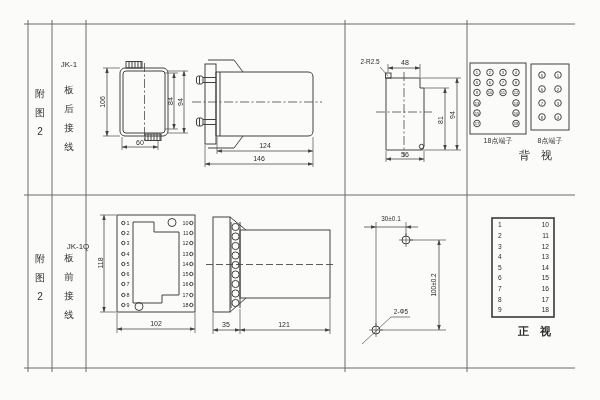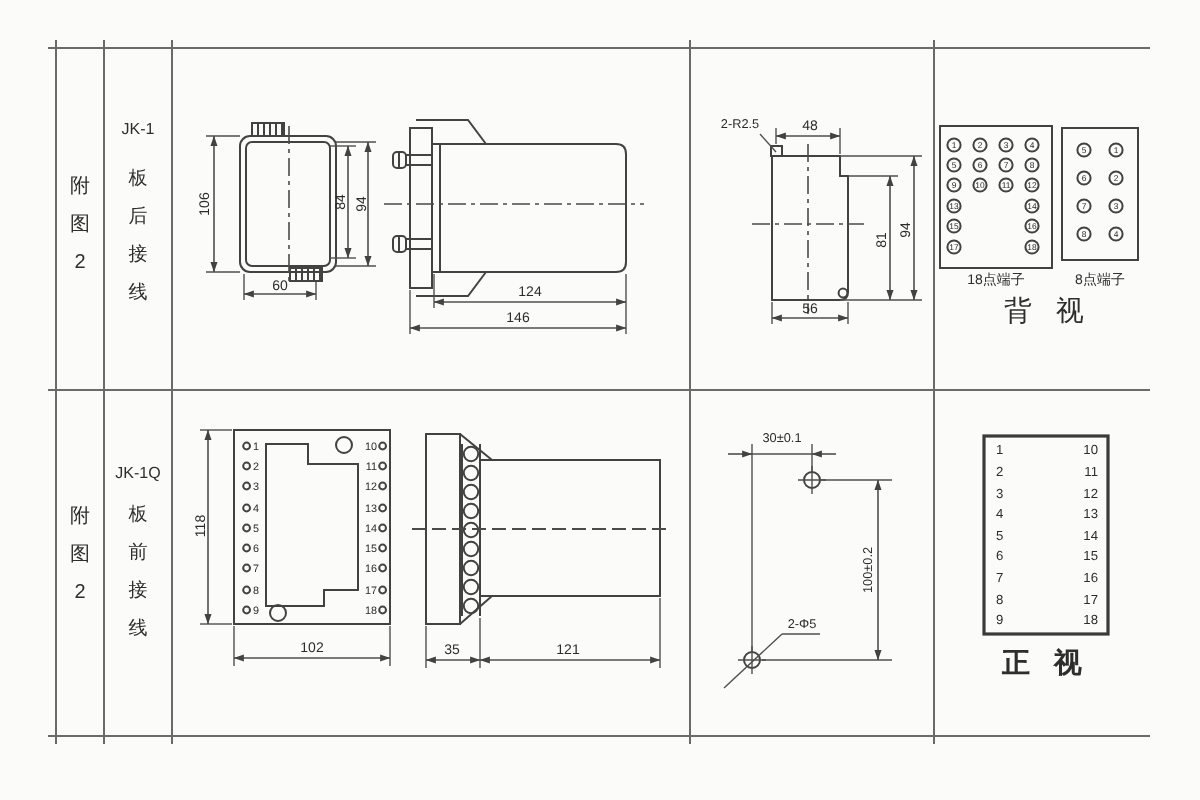--- a/index.html
+++ b/index.html
@@ -17,21 +17,21 @@
   .dtx{font-size:7px;}
   .dtx6{font-size:6.4px;}
   .ttx{font-size:5.4px;}
   .ltx{font-size:6.6px;}
   .mtx{font-size:4.2px;}
   .olabel{position:absolute;text-align:center;white-space:pre-line;}
   .fig{font-size:10px;line-height:19px;}
   .model{font-size:8px;line-height:10px;}
   .wiring{font-size:9.5px;line-height:19px;}
   .tlabel{font-size:7px;line-height:8px;}
-  .viewcap{font-size:14px;letter-spacing:4px;line-height:11px;}
+  .viewcap{font-size:11px;letter-spacing:4px;line-height:11px;text-align:right;}
 </style>
 </head>
 <body>
 
 <div id="stage">
 
 <svg width="600" height="400" viewBox="0 0 600 400">
   <defs>
     <marker id="ar" viewBox="0 0 10 10" refX="9.5" refY="5" markerWidth="6.5" markerHeight="6.5" orient="auto-start-reverse">
       <path d="M0,1.6 L9.8,5 L0,8.4 Z" fill="#424242"></path>
@@ -327,21 +327,21 @@
 图
 2</div>
 <div class="olabel model" style="left:52px;top:60px;width:34px;">JK-1</div>
 <div class="olabel wiring" style="left:52px;top:80px;width:34px;">板
 后
 接
 线</div>
 <div class="olabel fig" style="left:28px;top:249px;width:24px;">附
 图
 2</div>
-<div class="olabel model" style="left:52px;top:232px;width:34px;">JK-1Q</div>
+<div class="olabel model" style="left:52px;top:242px;width:52px;">JK-1Q</div>
 <div class="olabel wiring" style="left:52px;top:248px;width:34px;">板
 前
 接
 线</div>
 <div class="olabel tlabel" style="left:466px;top:137px;width:64px;">18点端子</div>
 <div class="olabel tlabel" style="left:522px;top:137px;width:56px;">8点端子</div>
 <div class="olabel viewcap" style="left:492px;top:150px;width:64px;">背 视</div>
 <div class="olabel viewcap" style="left:491px;top:326px;width:64px;font-weight:bold;">正 视</div>
 
 </div>

